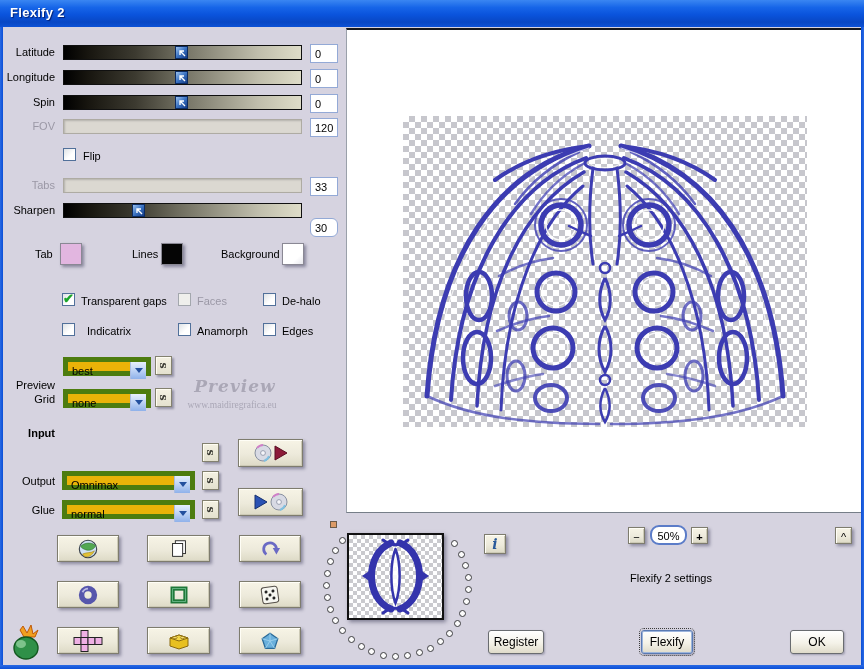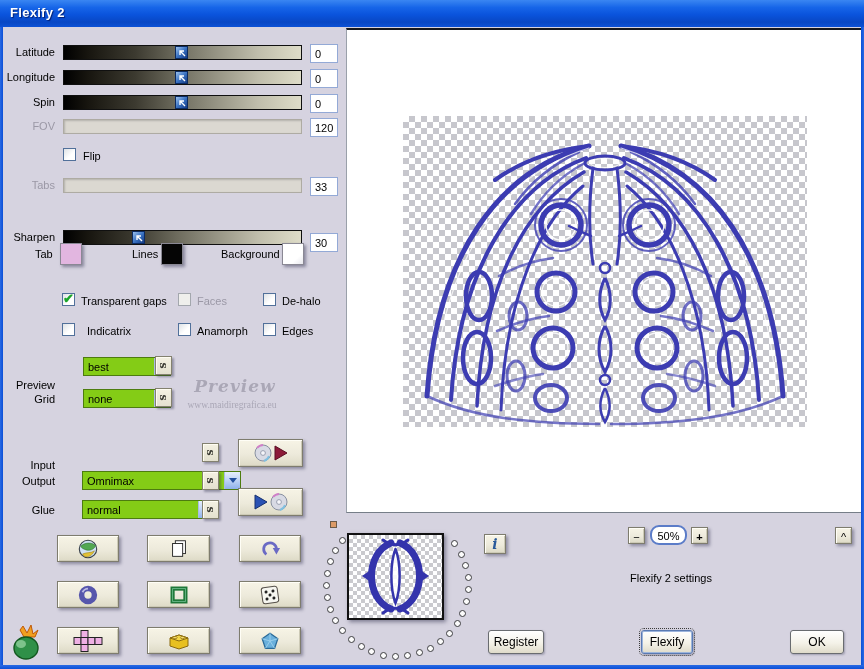--- a/index.html
+++ b/index.html
@@ -42,21 +42,21 @@
   .valbox{position:absolute;left:310px;width:28px;height:19px;background:#fff;border:1px solid #93a9d6;
     padding:3px 0 0 4px;}
 
   .cbx{position:absolute;width:13px;height:13px;border:1px solid #51709a;background:linear-gradient(135deg,#dfe2e6,#fff 60%);}
   .cbx.disabled{border-color:#a3a7ad;background:#efefec;}
   .cbx .check{position:absolute;left:0px;top:-3px;color:#1ba62b;font-size:13px;font-weight:bold;}
   .cbx-label{position:absolute;white-space:nowrap;}
 
   .swatch{position:absolute;width:22px;height:22px;border:1px solid #8a8894;box-shadow:2px 2px 3px rgba(40,40,70,.45);}
 
-  .combo{position:absolute;height:19px;background:#84cc16;border:1px solid #4d7c0f;margin-left:20px;}
+  .combo{position:absolute;height:19px;background:#eab308;border:5px solid #4d7c0f;}
   .combo-text{position:absolute;left:4px;top:3px;white-space:nowrap;}
   .combo-btn{position:absolute;right:0;top:0;width:16px;height:17px;
     background:linear-gradient(180deg,#e6effc 0%,#c2d6f6 45%,#8fb1ea 100%);border-left:1px solid #aabce2;}
   .combo-btn::after{content:"";position:absolute;left:4px;top:6px;border-left:4px solid transparent;
     border-right:4px solid transparent;border-top:5px solid #23509e;}
   .seed-btn{position:absolute;width:17px;height:19px;background:linear-gradient(180deg,#f4f1e2,#e4e1cf);
     border:1px solid #83816f;box-shadow:inset 1px 1px 0 #fffdf2,1.5px 1.5px 2px rgba(50,50,80,.4);
     font-family:"DejaVu Serif",serif;font-weight:bold;font-size:11px;text-align:center;color:#3a3a33;}
   .seed-btn span{display:inline-block;transform:rotate(90deg);line-height:17px;}
 
@@ -188,30 +188,30 @@
   </div>
 
   <div class="cbx" style="left:63px;top:148px;"></div>
   <div class="cbx-label" style="left:83px;top:150px;">Flip</div>
 
   <div style="position:absolute;left:0;top:177px;width:345px;height:20px;">
     <div class="row-label dim" style="top:2px;">Tabs</div>
     <div class="track disabled" style="top:1px;"></div>
     <div class="valbox" style="top:0;">33</div>
   </div>
-  <div style="position:absolute;left:0;top:202px;width:345px;height:20px;margin-top:27px;">
+  <div style="position:absolute;left:0;top:202px;width:345px;height:20px;">
     <div class="row-label" style="top:2px;">Sharpen</div>
     <div class="track" style="top:1px;">
       <div class="thumb" style="left: 68px;">
           <svg width="13" height="13">
             <path d="M9,9 L4,4 M4,8 L4,4 L8,4" stroke="#fff" stroke-width="1.4" fill="none"></path>
           </svg>
         </div>
     </div>
-    <div class="valbox" style="top:4px;">30</div>
+    <div class="valbox" style="top:16px;border-radius:6px;">30</div>
   </div>
 
   <div class="cbx-label" style="left:35px;top:248px;">Tab</div>
   <div class="swatch" style="left:60px;top:243px;background:#e2b6e0;"></div>
   <div class="cbx-label" style="left:132px;top:248px;">Lines</div>
   <div class="swatch" style="left:161px;top:243px;background:#050505;"></div>
   <div class="cbx-label" style="left:221px;top:248px;">Background</div>
   <div class="swatch" style="left:282px;top:243px;background:linear-gradient(135deg,#ffffff 70%,#e8e8ee);"></div>
 
   <div class="cbx" style="left:62px;top:293px;">
@@ -240,25 +240,25 @@
   <div class="row-label" style="top:393px;">Grid</div>
   <div class="combo" style="left:63px;top:389px;width:88px;">
     <span class="combo-text">none</span>
     <span class="combo-btn"></span>
   </div>
   <div class="seed-btn" style="left:155px;top:388px;"><span>s</span></div>
 
   <div class="watermark1">Preview</div>
   <div class="watermark2">www.maidiregrafica.eu</div>
 
-  <div class="row-label" style="top:459px;">Input</div>
+  <div class="row-label" style="top:427px;font-weight:bold;">Input</div>
   <div class="seed-btn" style="left:202px;top:443px;"><span>s</span></div>
 
   <div class="row-label" style="top:475px;">Output</div>
-  <div class="combo" style="left:62px;top:471px;width:159px;">
+  <div class="combo" style="left:62px;top:471px;width:133px;">
     <span class="combo-text">Omnimax</span>
     <span class="combo-btn"></span>
   </div>
   <div class="seed-btn" style="left:202px;top:471px;"><span>s</span></div>
 
   <div class="row-label" style="top:504px;">Glue</div>
   <div class="combo" style="left:62px;top:500px;width:133px;">
     <span class="combo-text">normal</span>
     <span class="combo-btn"></span>
   </div>

